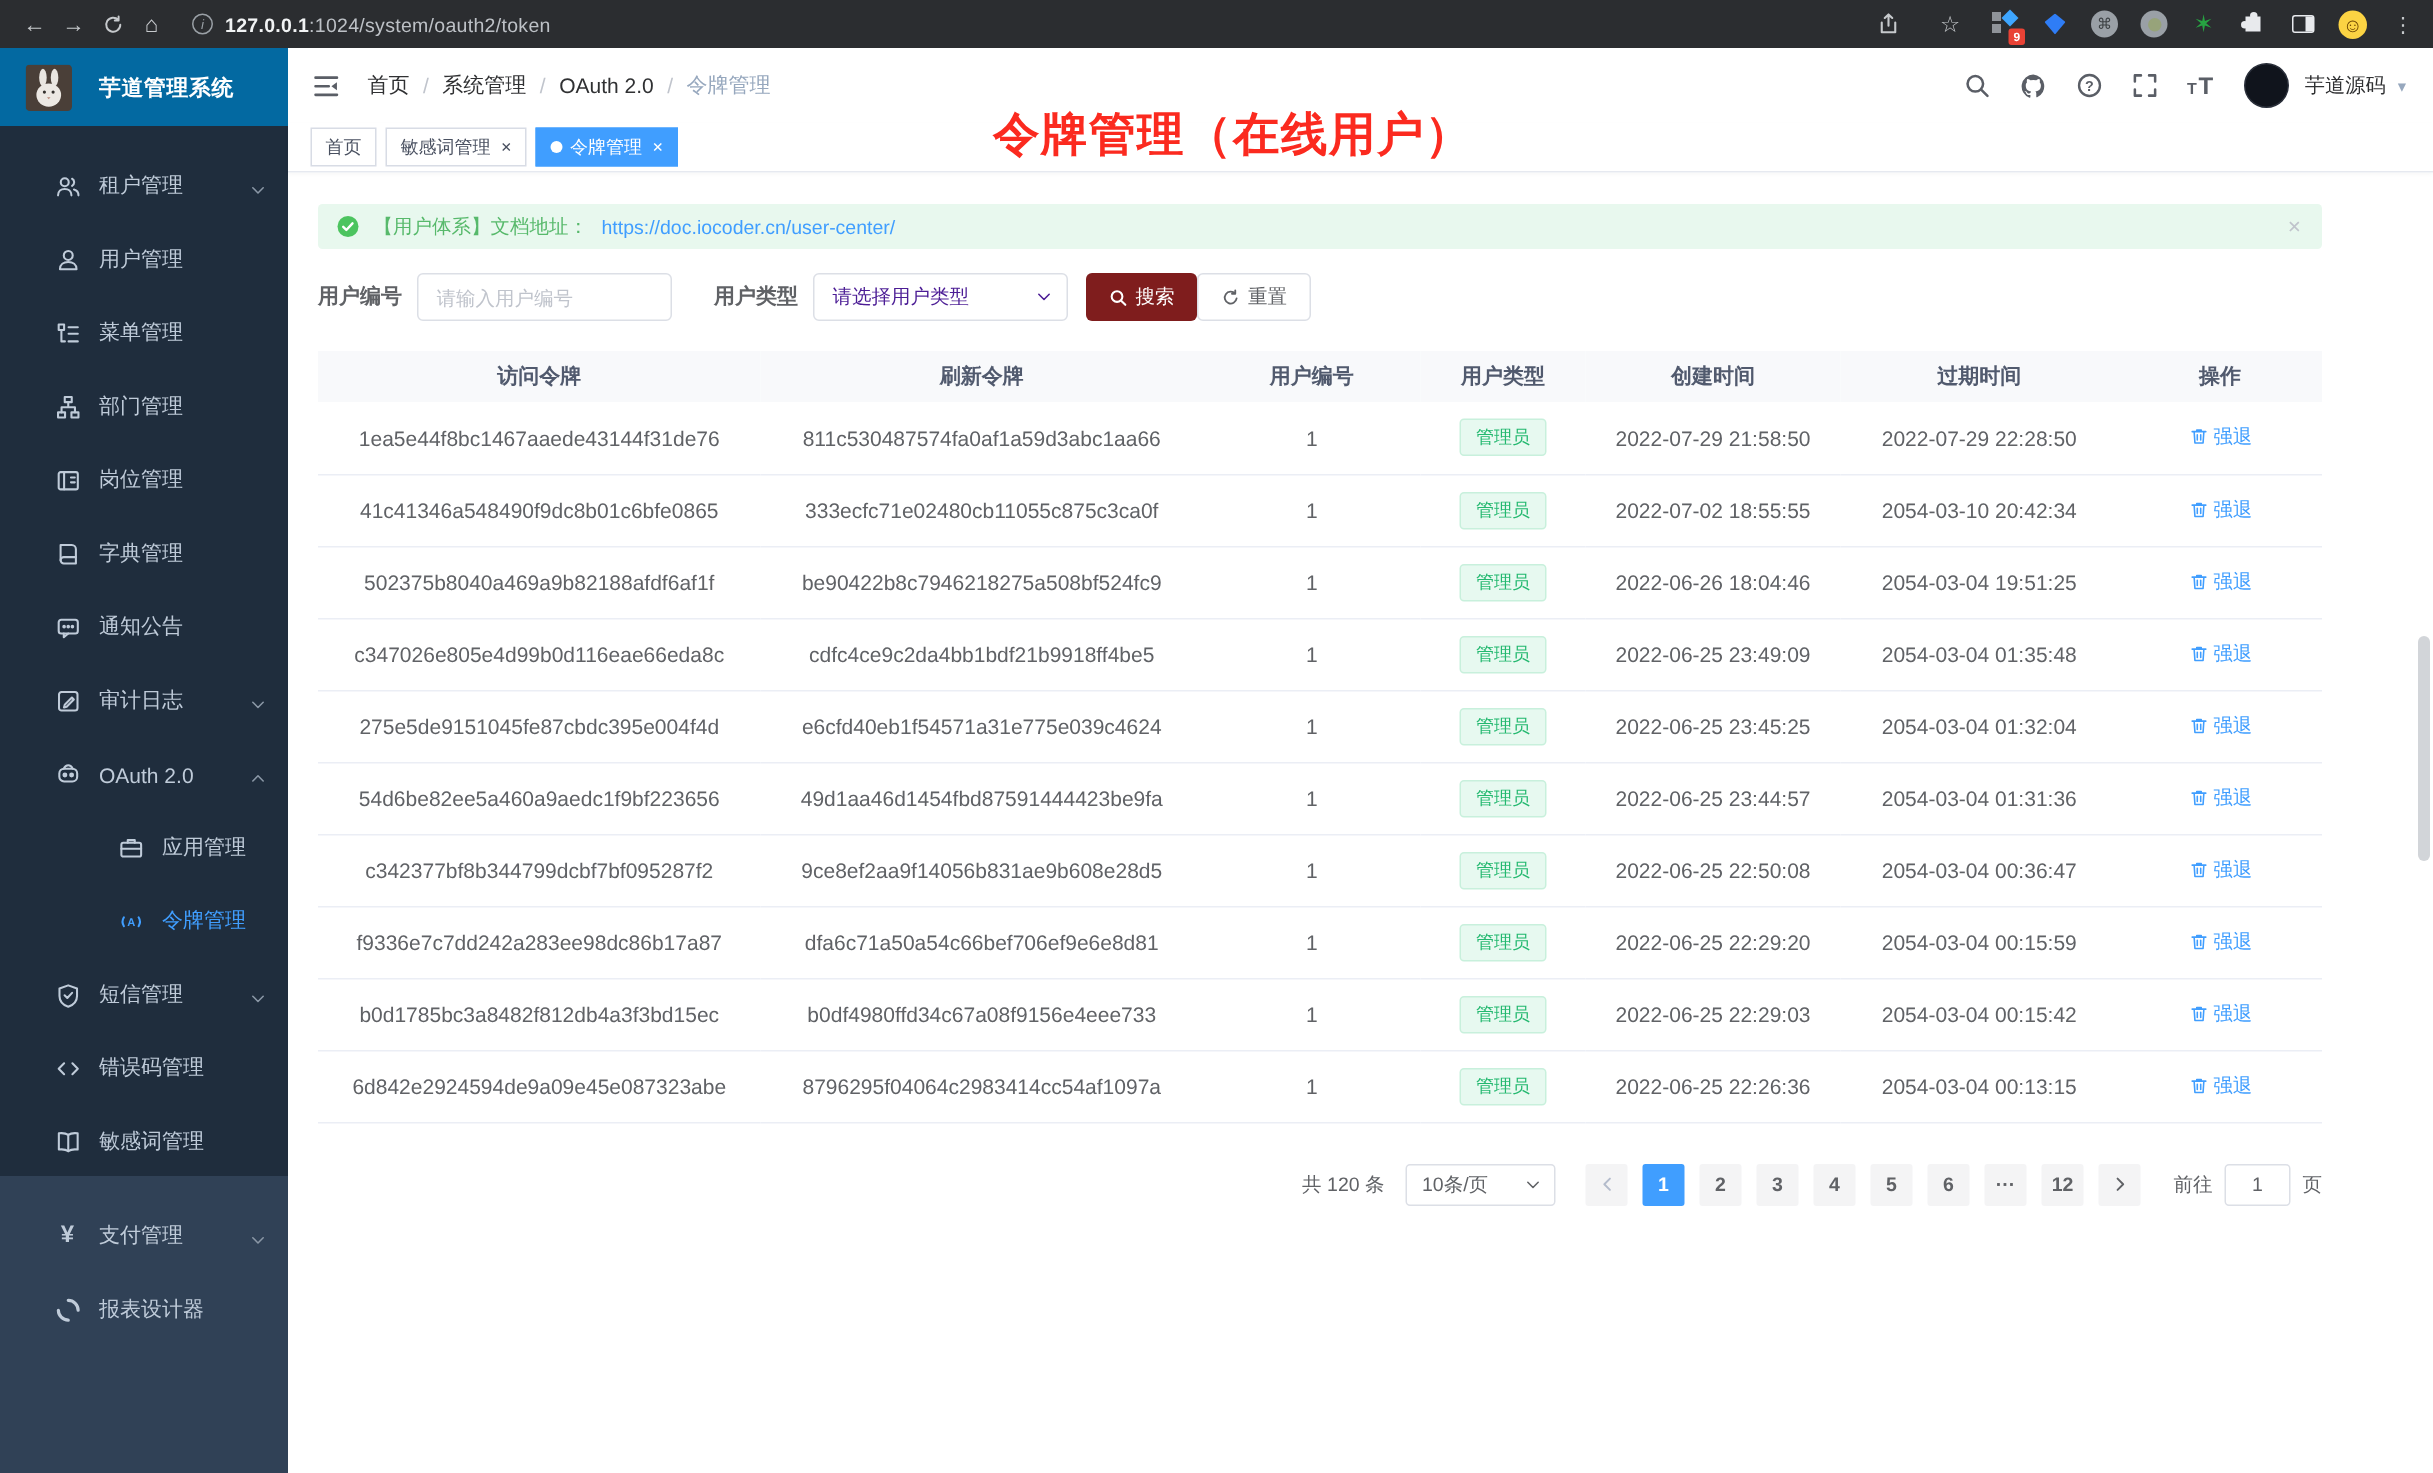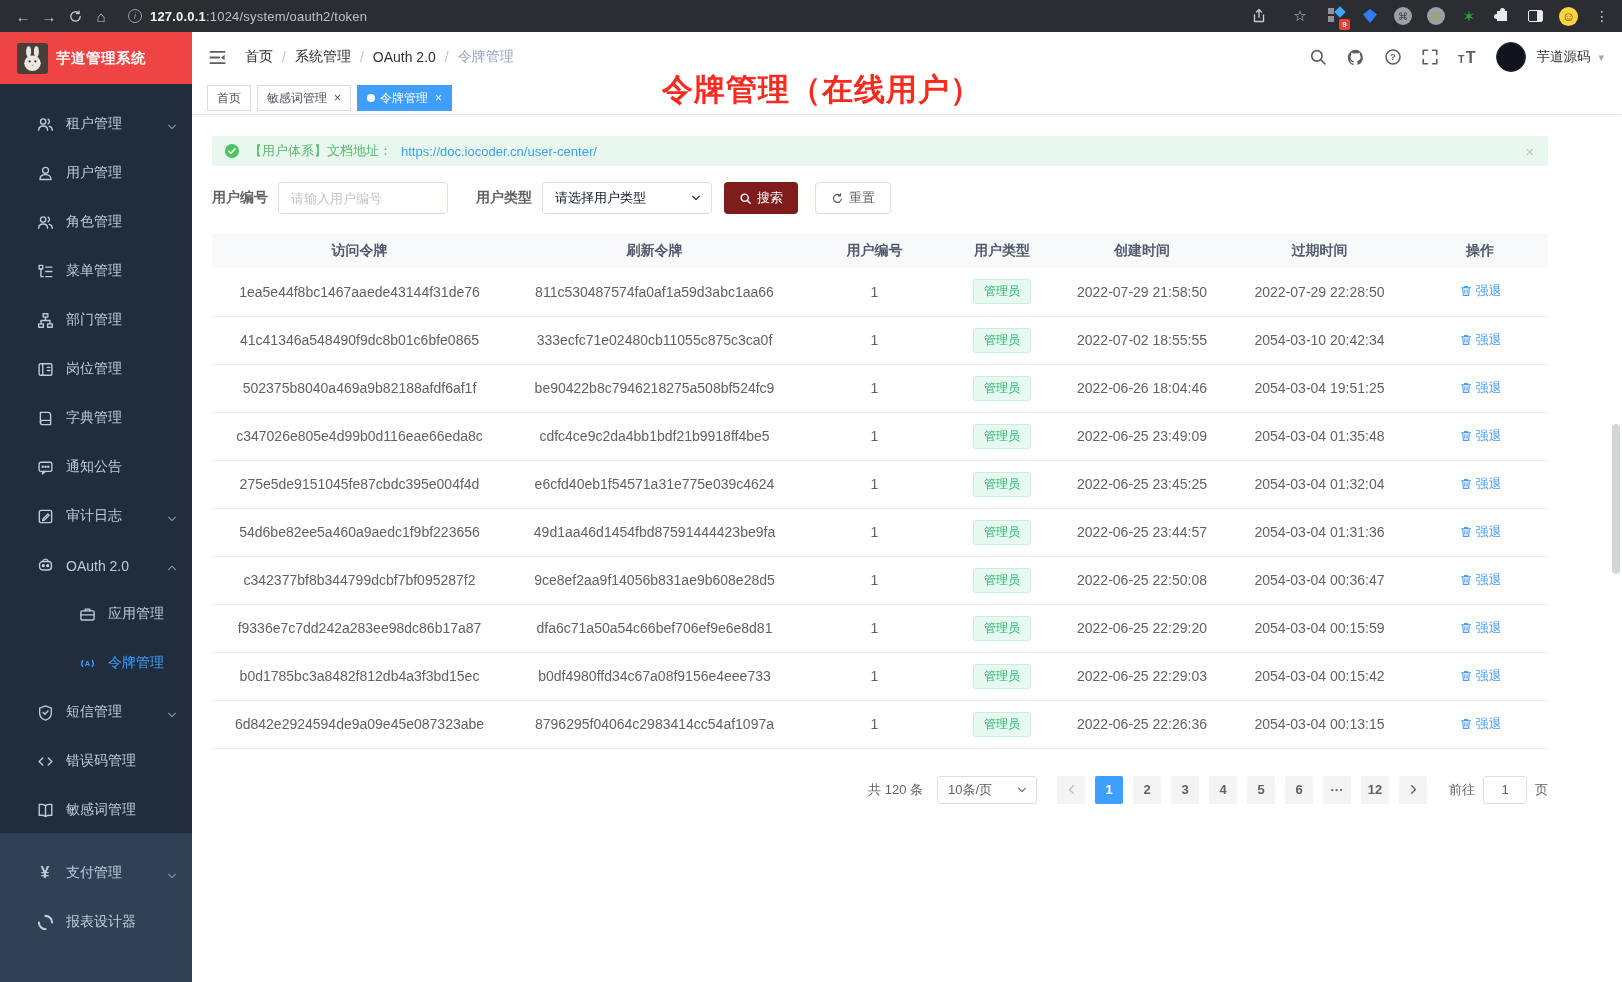--- a/index.html
+++ b/index.html
@@ -34,21 +34,21 @@
     background:#e8eaed; left:-3px; top:2.5px; }
   .ext-panel { width:15px; height:12px; border:1.6px solid #e8eaed; border-radius:2px; position:relative; }
   .ext-panel::before { content:""; position:absolute; right:0; top:0; width:5px; height:100%; background:#e8eaed; }
   .ext-smile { width:19px; height:19px; border-radius:50%; background:#fbd343; color:#6a4300;
     font-size:13px; display:flex; align-items:center; justify-content:center; }
   .dots { color:#c6c9cc; font-size:14px; letter-spacing:1px; padding:0 2px; cursor:pointer; }
 
   
   .app { display:flex; height:950px; }
   .sidebar { width:192px; background:#304156; flex:0 0 192px; display:flex; flex-direction:column; }
-  .logo { height:52px; background:#ef4444; display:flex; align-items:center; gap:8px; padding-left:17px; cursor:pointer; }
+  .logo { height:52px; background:#0369a1; display:flex; align-items:center; gap:18px; padding-left:17px; cursor:pointer; }
   .logo-img { width:31px; height:31px; border-radius:3px; overflow:hidden; flex:0 0 31px; }
   .logo-title { color:#fff; font-size:14.5px; font-weight:700; letter-spacing:.5px; }
   .menu-sub { background:#1f2d3d; padding-bottom:14px; }
   .side-item { height:49px; display:flex; align-items:flex-end; padding:0 14px 0 36px; gap:12px;
     color:#bfcbd9; font-size:14px; cursor:pointer; }
   .side-item.child { padding-left:78px; }
   .side-item.active { color:#409eff; }
   .micon { width:18px; display:flex; align-items:center; justify-content:center; flex:0 0 18px;
     font-size:15px; }
   .slabel { white-space:nowrap; }
@@ -85,27 +85,27 @@
   .alert-text { font-size:13px; color:#57b96b; }
   .alert-link { font-size:13px; color:#409eff; cursor:pointer; }
   .alert-close { margin-left:auto; color:#c0c4cc; font-size:15px; cursor:pointer; padding-right:2px; }
 
   .filters { margin-top:16px; display:flex; align-items:center; font-size:14px; color:#606266; }
   .flabel { font-weight:700; margin-right:10px; }
   .finput { width:170px; height:32px; border:1px solid #dcdfe6; border-radius:4px; padding:0 12px;
     font-size:13px; color:#8b5cf6; outline:none; }
   .finput::placeholder { color:#c0c4cc; }
   .fselect { width:170px; height:32px; border:1px solid #dcdfe6; border-radius:4px; padding:0 9px 0 12px;
-    display:flex; align-items:center; justify-content:space-between; color:#0f172a; font-size:13px; cursor:pointer; }
+    display:flex; align-items:center; justify-content:space-between; color:#4c1d95; font-size:13px; cursor:pointer; }
   .gap28 { width:28px; } .gap12 { width:12px; }
   .btn { height:32px; border:none; border-radius:4px; font-size:13px; display:inline-flex;
     align-items:center; gap:5px; padding:0 15px; cursor:pointer;
     font-family:"Liberation Sans","DejaVu Sans",sans-serif; }
   .btn-primary { background:#7f1d1d; color:#fff; }
-  .btn-plain { background:#fff; border:1px solid #dcdfe6; color:#606266; margin-left:17px; }
+  .btn-plain { background:#fff; border:1px solid #dcdfe6; color:#606266; margin-left:0; }
 
   table.grid { margin-top:20px; width:1336px; border-collapse:collapse; table-layout:fixed; }
   .grid th { height:34px; background:#f8f9fb; color:#515a6e; font-size:14px; font-weight:700; text-align:center; }
   .grid td { height:48px; border-bottom:1px solid #ebeef5; color:#606266; font-size:14px; text-align:center;
     white-space:nowrap; overflow:hidden; }
   .tag-admin { display:inline-block; padding:3px 10px; font-size:12px; color:#23b86f;
     background:#e7f9f0; border:1px solid #c8f0dc; border-radius:3px; }
   .act { color:#409eff; font-size:13px; display:inline-flex; align-items:center; gap:3px; cursor:pointer; }
 
   .pagination { width:1336px; margin-top:27px; display:flex; justify-content:flex-end; align-items:center;
@@ -215,30 +215,20 @@
             <svg viewBox="0 0 16 16" width="17" height="17" fill="none" stroke="currentColor" stroke-width="1.3" stroke-linecap="round" stroke-linejoin="round">
               <circle cx="8" cy="5" r="2.8"></circle>
               <path d="M2.8 13.6c0-3 2.3-4.5 5.2-4.5s5.2 1.5 5.2 4.5z"></path>
             </svg>
           </span>
           <span class="slabel">用户管理</span>
         </div>
         <div class="side-item">
           <span class="micon">
             <svg viewBox="0 0 16 16" width="17" height="17" fill="none" stroke="currentColor" stroke-width="1.3" stroke-linecap="round" stroke-linejoin="round">
-              <circle cx="5.8" cy="5.2" r="2.5"></circle>
-              <path d="M1.6 13.4c0-2.6 1.9-4 4.2-4s4.2 1.4 4.2 4"></path>
-              <path d="M10.4 3a2.5 2.5 0 0 1 0 4.4M11.6 9.7c1.7.4 2.8 1.7 2.8 3.7"></path>
-            </svg>
-          </span>
-          <span class="slabel">角色管理</span>
-        </div>
-        <div class="side-item">
-          <span class="micon">
-            <svg viewBox="0 0 16 16" width="17" height="17" fill="none" stroke="currentColor" stroke-width="1.3" stroke-linecap="round" stroke-linejoin="round">
               <rect x="2" y="2.2" width="3.4" height="3.4"></rect>
               <path d="M3.7 5.6v7.2h2.2M8.2 3.9h5.8M8.2 8h5.8M8.2 12.8h5.8"></path>
             </svg>
           </span>
           <span class="slabel">菜单管理</span>
         </div>
         <div class="side-item">
           <span class="micon">
             <svg viewBox="0 0 16 16" width="17" height="17" fill="none" stroke="currentColor" stroke-width="1.3" stroke-linecap="round" stroke-linejoin="round">
               <rect x="5.8" y="1.6" width="4.4" height="3.2"></rect>

